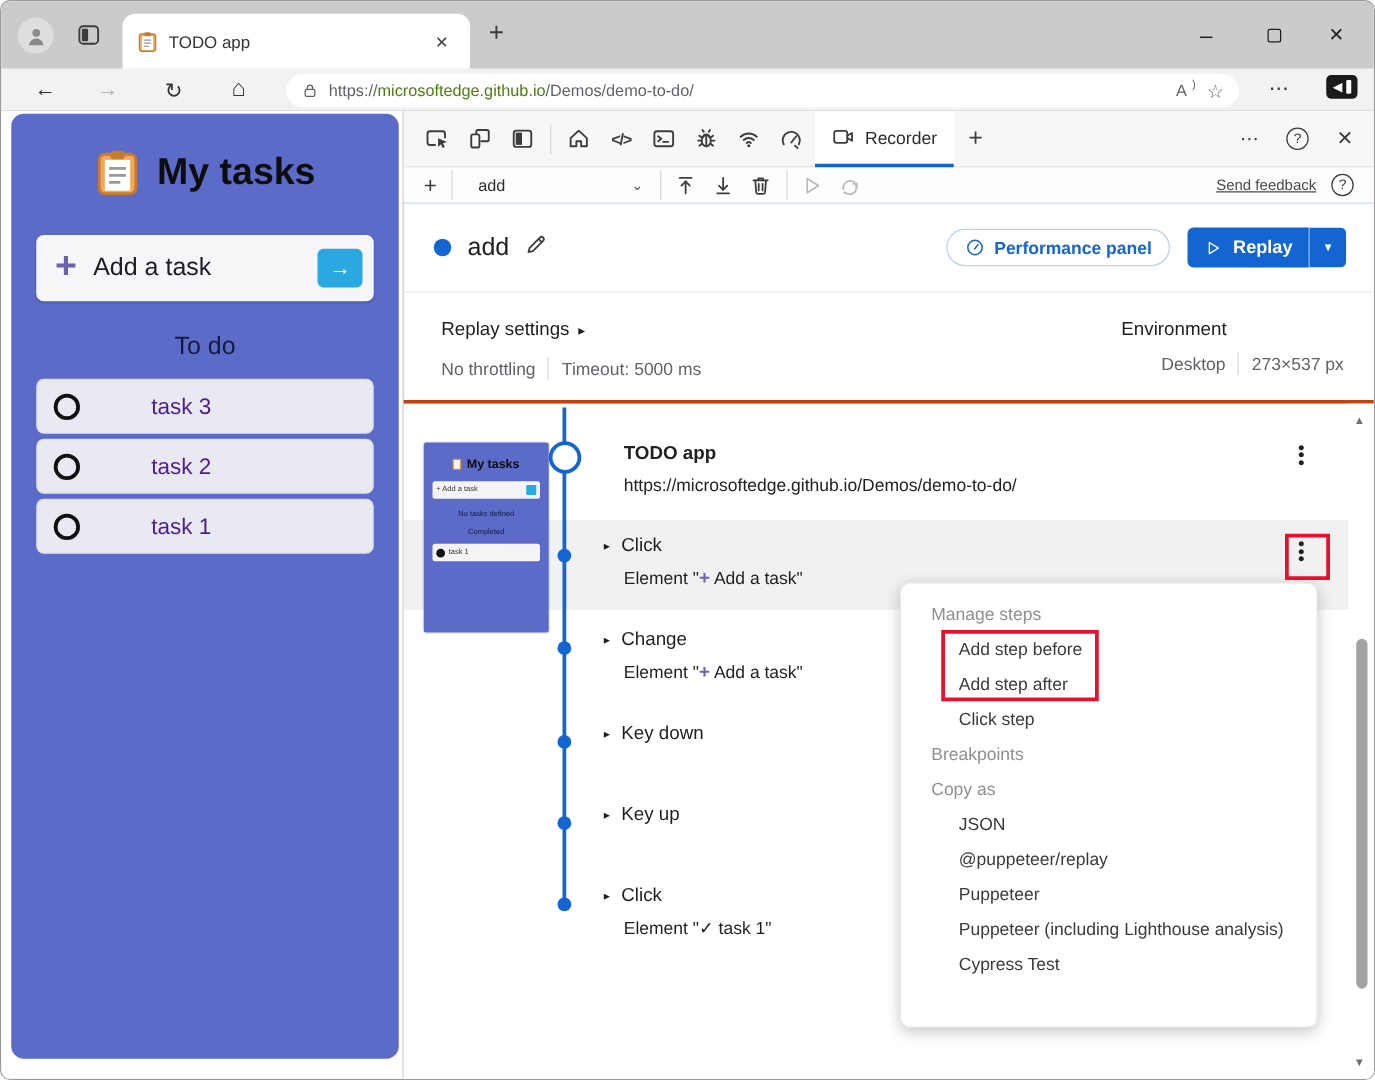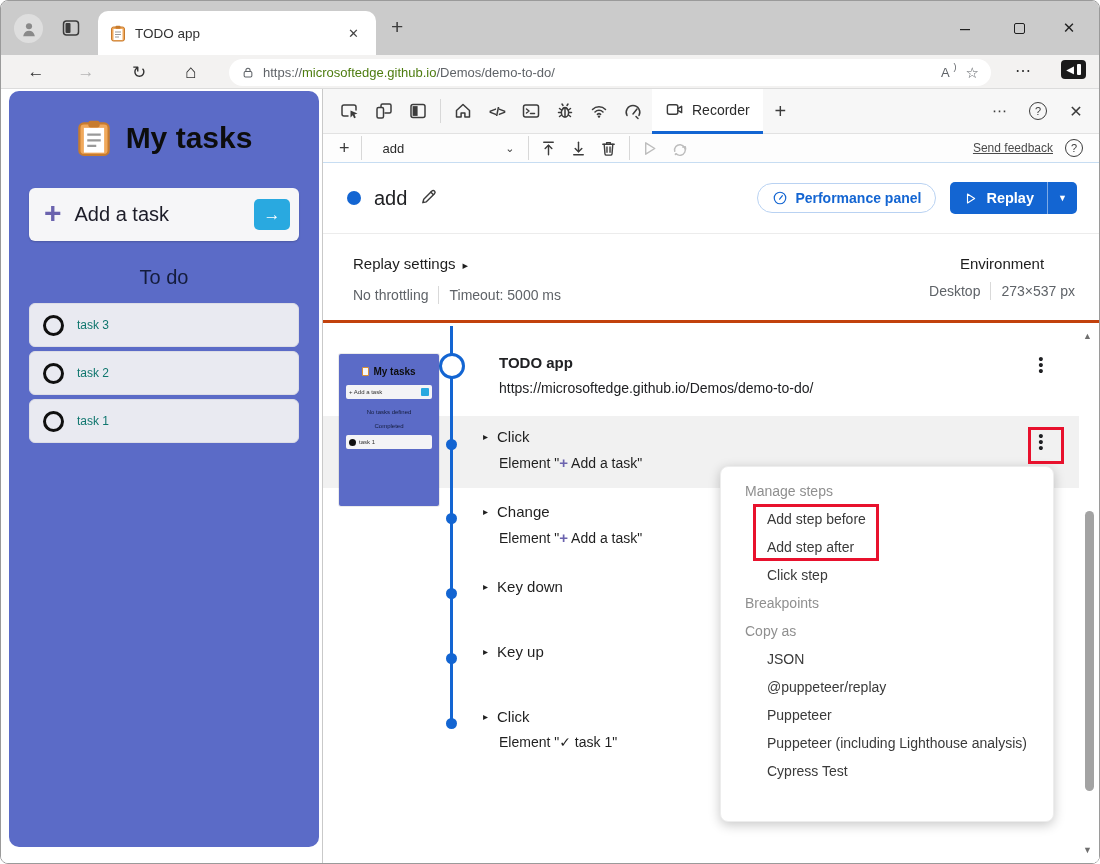--- a/index.html
+++ b/index.html
@@ -55,21 +55,21 @@
                   display:flex; align-items:center; padding:0 9px 0 15px; box-shadow:0 1px 2px rgba(0,0,0,.18); }
   .plus-purple { color:#6b63ae; font-size:30px; font-weight:bold; line-height:1; margin-top:-4px; }
   .add-task-label { font-size:20px; color:#1c1c28; margin-left:13px; flex:1; }
   .go-btn { width:36px; height:31px; background:#29a9e0; border-radius:5px; color:#fff; font-size:17px;
             font-weight:bold; display:flex; align-items:center; justify-content:center; }
   .todo-heading { text-align:center; margin-top:25px; font-size:20px; color:#141c3c; }
   .task-list { margin:14px 20px 0 20px; display:flex; flex-direction:column; gap:4px; }
   .task-row { height:44px; background:#e9eaf1; border-radius:6px; display:flex; align-items:center;
               padding:0 13px; gap:13px; border:1px solid #dcdde6; }
   .task-circle { width:21px; height:21px; border:3px solid #101010; border-radius:50%; background:transparent; }
-  .task-label { font-size:12px; color:#0f766e; }
+  .task-label { font-size:18px; color:#4c1d95;margin-left:44px; }
 
   
   .dt { position:absolute; left:321px; top:88px; width:779px; height:774px; background:#fff;
         border-left:1px solid #c9c9c9; }
   .dt-tabs { position:absolute; left:0; top:0; width:100%; height:45px; background:#f7f7f7;
              border-bottom:1px solid #e2e2e2; display:flex; align-items:center; padding-left:10px; }
   .ticon { width:34px; height:30px; display:flex; align-items:center; justify-content:center; }
   .vsep { width:1px; height:24px; background:#d8d8d8; margin:0 5px; }
   .code-glyph { font-size:13px; color:#3c3c3c; font-weight:bold; letter-spacing:-1px; }
   .dt-tab-recorder { display:flex; align-items:center; gap:8px; height:45px; padding:0 13px; background:#fff;
@@ -106,23 +106,23 @@
                 align-items:center; gap:8px; padding:0 13px; border-radius:5px 0 0 5px; }
   .replay-dd { width:30px; background:#1365d2; border-left:1px solid rgba(255,255,255,.45);
                border-radius:0 5px 5px 0; color:#fff; font-size:9px; display:flex; align-items:center;
                justify-content:center; }
 
   .dt-settings { position:absolute; left:0; top:145px; width:100%; height:89px; border-bottom:3px solid #c2410c; }
   .rs-title { position:absolute; left:30px; top:21px; font-size:15px; color:#1d1d1d; }
   .rs-arrow { font-size:11px; color:#1d1d1d; margin-left:7px; }
   .rs-sub { position:absolute; left:30px; top:52px; display:flex; align-items:center; font-size:14px; color:#5f6368; }
   .rs-div { width:1px; height:18px; background:#d9d9d9; margin:0 10px; }
-  .env-block { position:absolute; right:26px; top:21px; text-align:center; }
+  .env-block { position:absolute; right:26px; top:21px; text-align:left; }
   .env-title { font-size:15px; color:#1d1d1d; }
-  .env-sub { display:flex; align-items:center; font-size:14px; color:#5f6368; margin-top:10px; }
+  .env-sub { display:flex; align-items:center; font-size:14px; color:#5f6368; margin-top:10px;margin-left:32px; }
 
   .dt-steps { position:absolute; left:0; top:234px; width:100%; height:540px; background:#fff; }
   .hover-band { position:absolute; left:0; top:93px; width:757px; height:72px; background:#f1f1f1; z-index:1; }
   .tl-line { position:absolute; left:127px; top:3px; width:3px; height:397px; background:#1365d2; z-index:2; }
   .tl-circle { position:absolute; left:116px; top:30px; width:26px; height:26px; border:3px solid #1365d2;
                border-radius:50%; background:#fff; z-index:3; }
   .tl-dot { position:absolute; left:123px; width:11px; height:11px; border-radius:50%; background:#1365d2; z-index:3; }
   .thumb { position:absolute; left:16px; top:31px; width:100px; height:152px; background:#5b6bc7;
            border-radius:2px; z-index:5; box-shadow:0 0 0 1px rgba(0,0,0,.08); }
   .thumb-head { display:flex; justify-content:center; gap:4px; padding-top:12px; align-items:center; }

